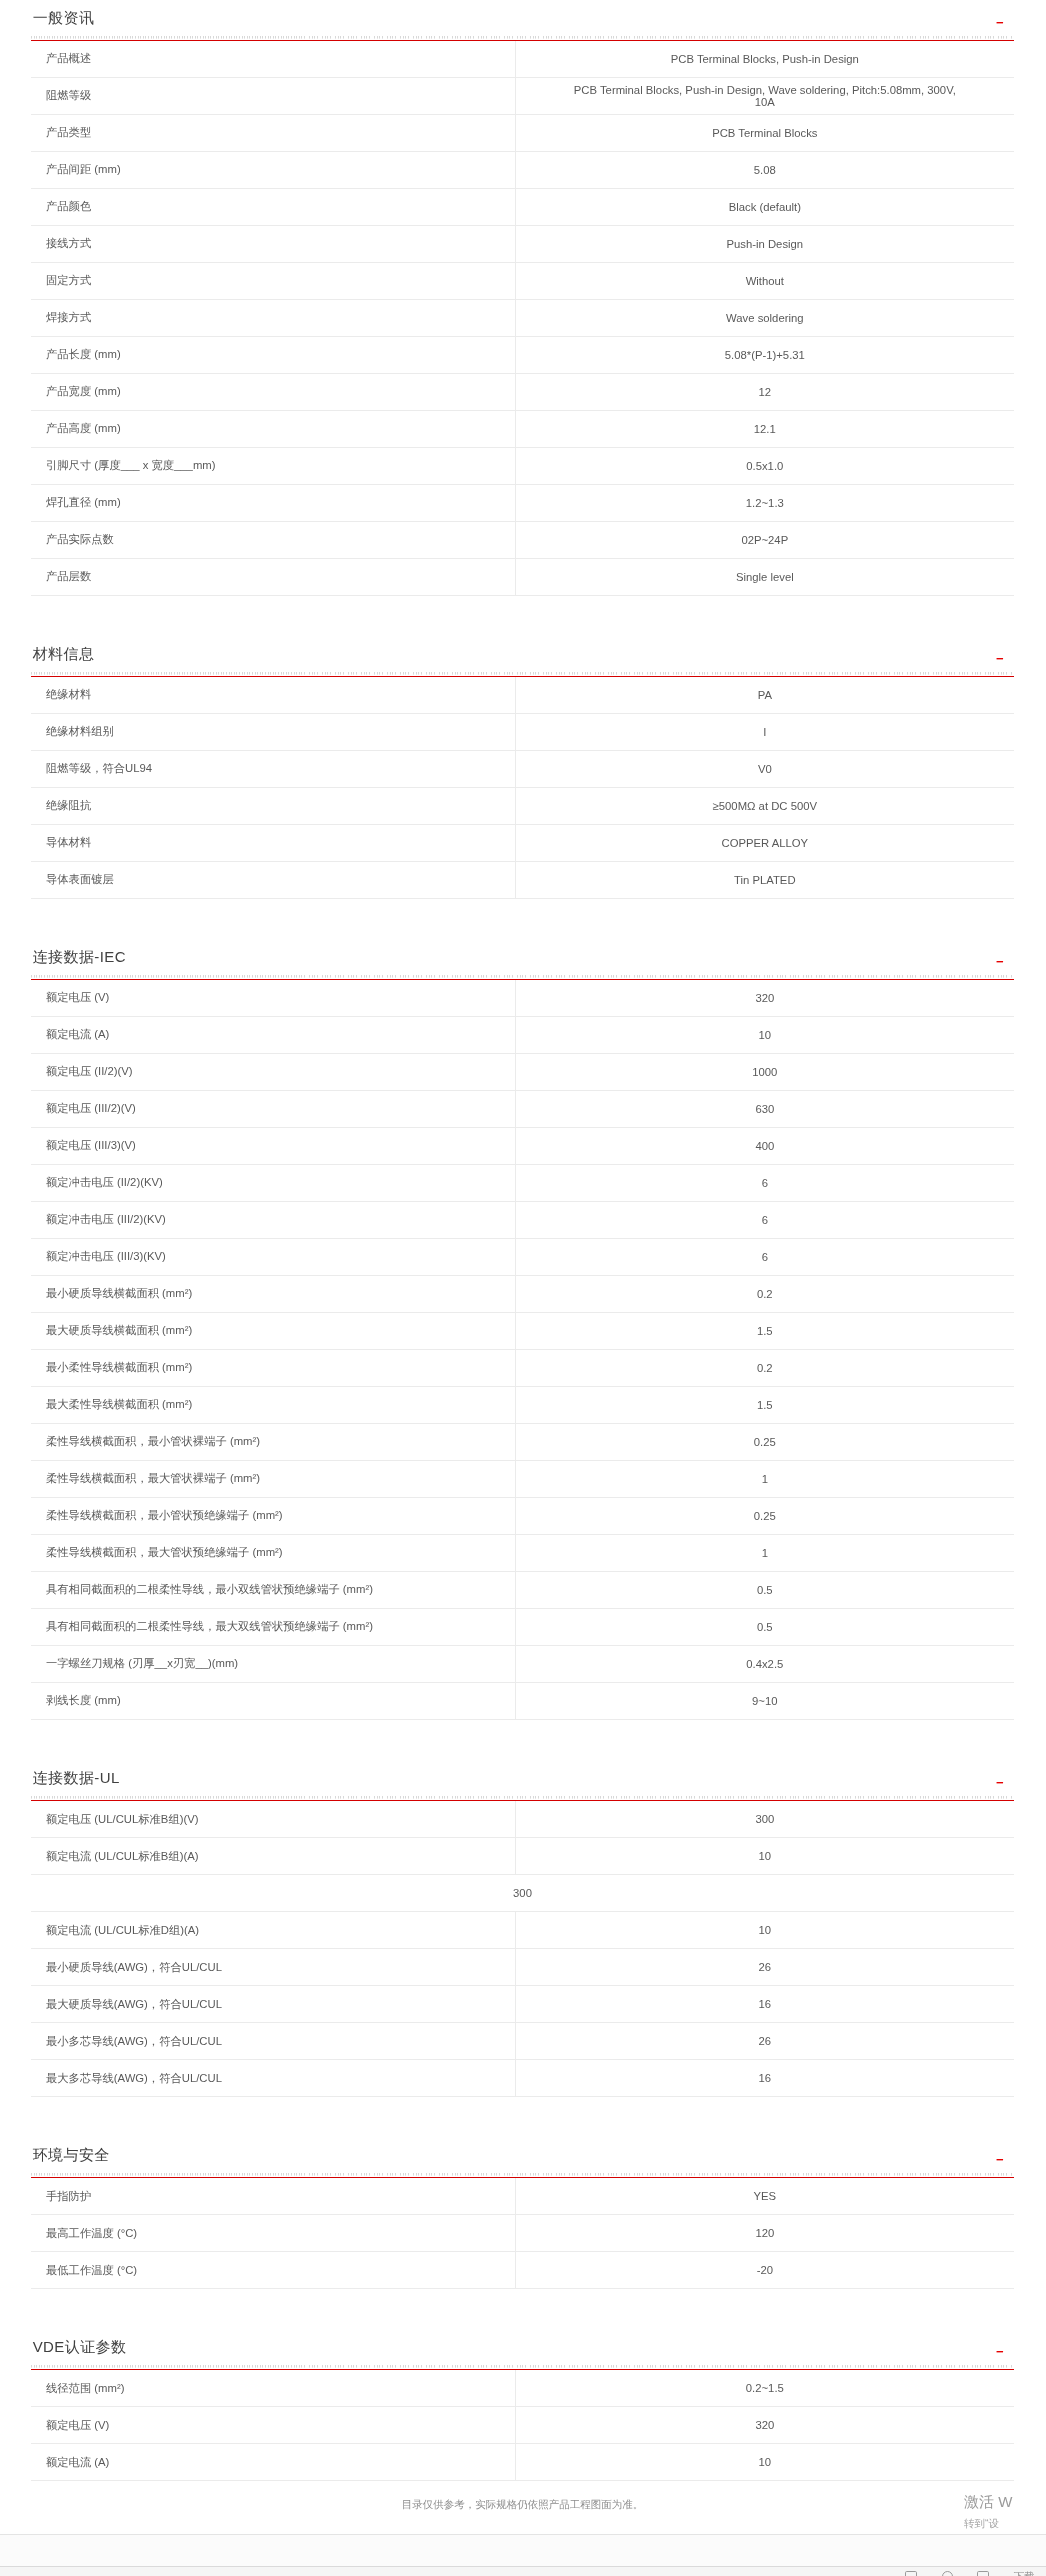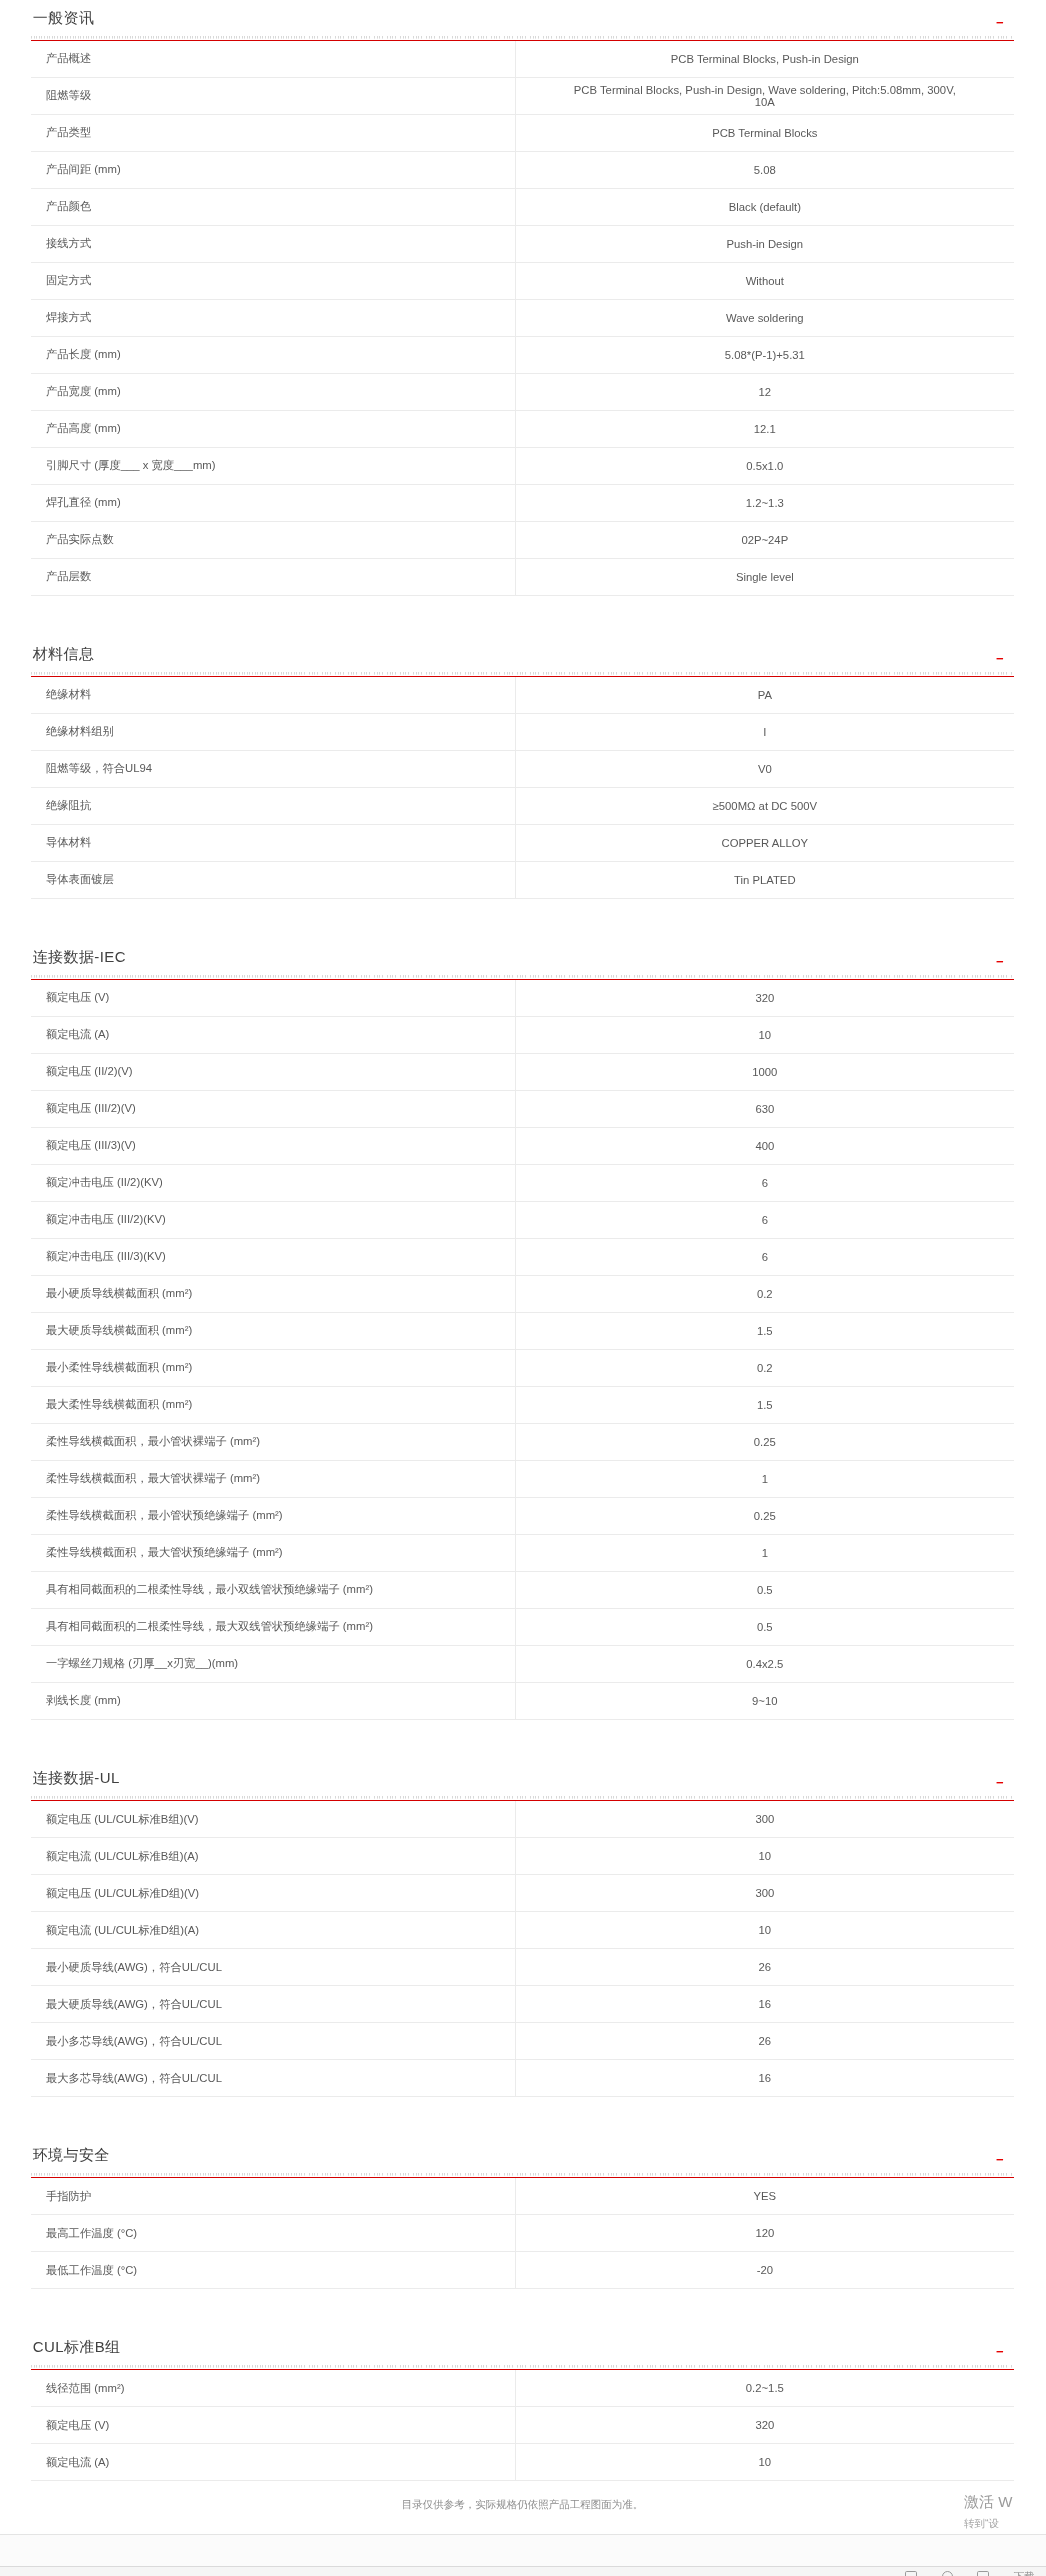--- a/index.html
+++ b/index.html
@@ -287,21 +287,20 @@
       <div class="table">
         <div class="row">
           <div class="cell label">额定电压 (UL/CUL标准B组)(V)</div>
           <div class="cell value">300</div>
         </div>
         <div class="row">
           <div class="cell label">额定电流 (UL/CUL标准B组)(A)</div>
           <div class="cell value">10</div>
         </div>
         <div class="row">
-          <div class="cell label">额定电压 (UL/CUL标准D组)(V)</div>
           <div class="cell value">300</div>
         </div>
         <div class="row">
           <div class="cell label">额定电流 (UL/CUL标准D组)(A)</div>
           <div class="cell value">10</div>
         </div>
         <div class="row">
           <div class="cell label">最小硬质导线(AWG)，符合UL/CUL</div>
           <div class="cell value">26</div>
         </div>
@@ -335,21 +334,21 @@
           <div class="cell value">120</div>
         </div>
         <div class="row">
           <div class="cell label">最低工作温度 (°C)</div>
           <div class="cell value">-20</div>
         </div>
       </div>
     </section>
     <section class="section">
       <div class="sec-head">
-        <h2 class="sec-title">CUL标准B组</h2>
+        <h2 class="sec-title">VDE认证参数</h2>
         <button class="collapse">−</button>
       </div>
       <div class="rule"></div>
       <div class="table">
         <div class="row">
           <div class="cell label">线径范围 (mm²)</div>
           <div class="cell value">0.2~1.5</div>
         </div>
         <div class="row">
           <div class="cell label">额定电压 (V)</div>

